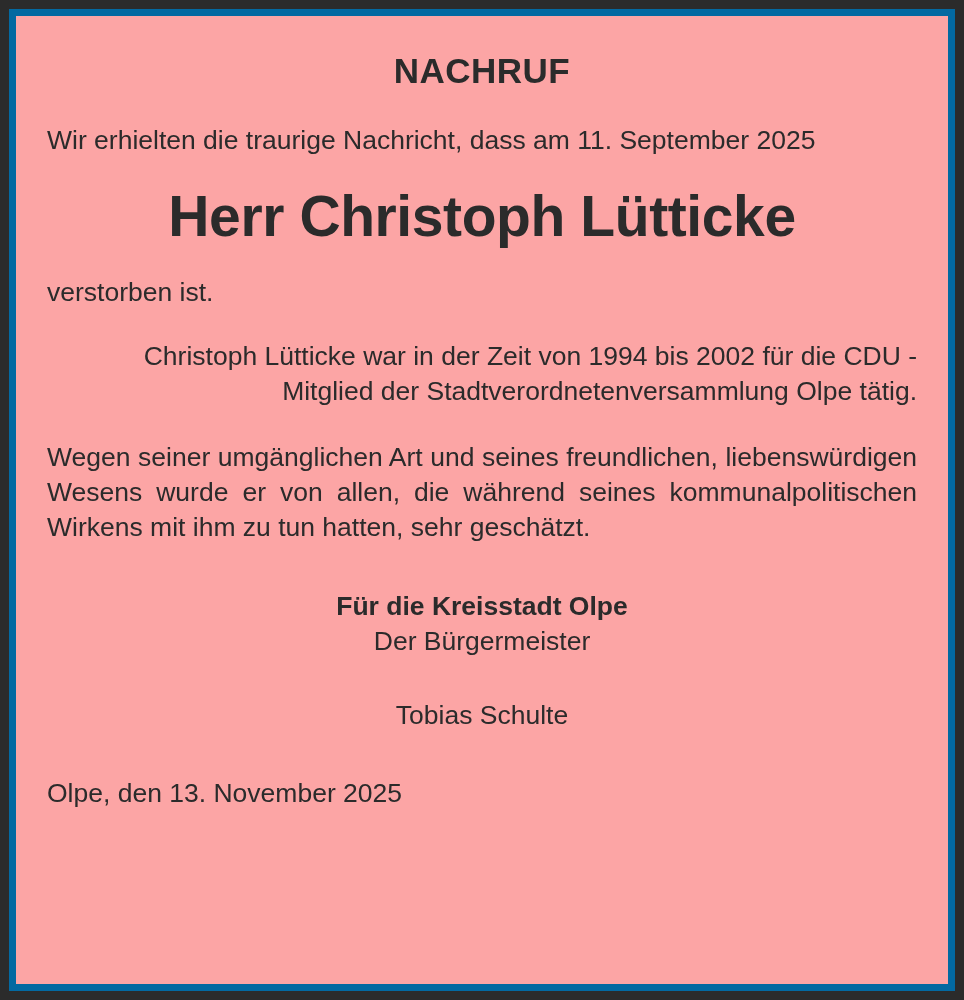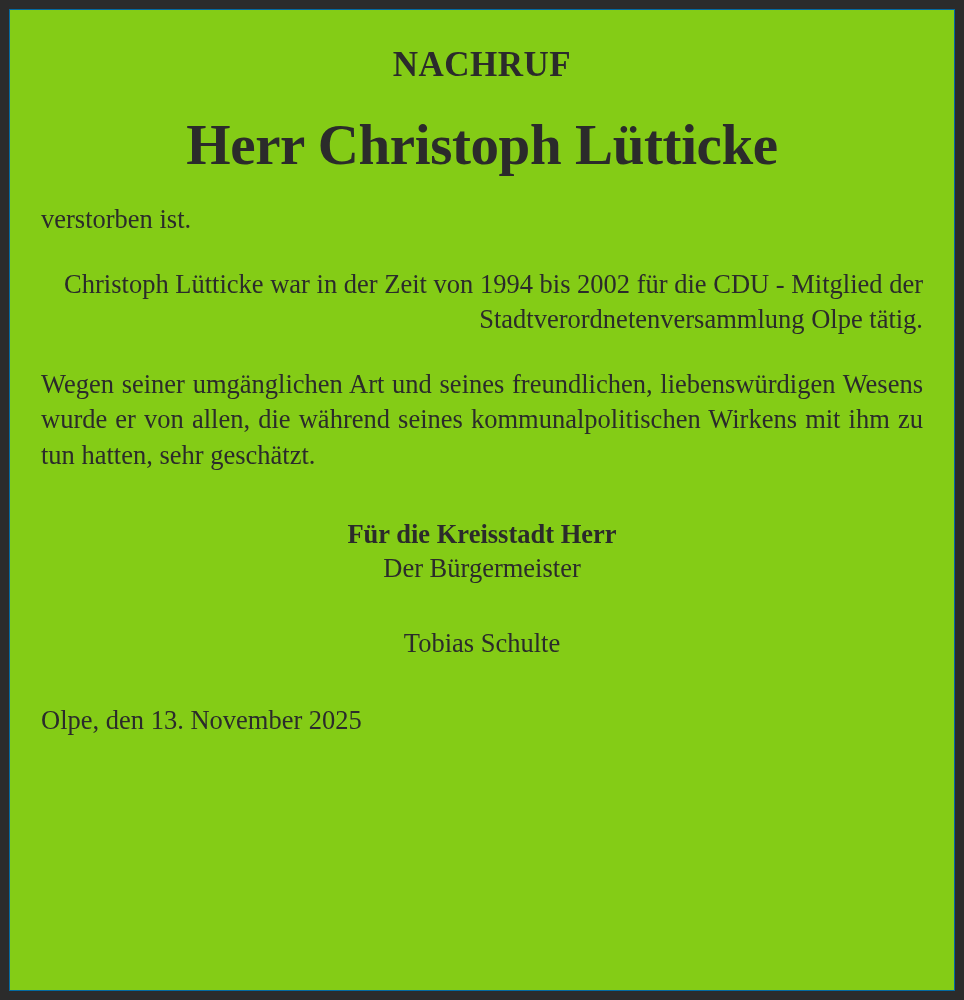--- a/index.html
+++ b/index.html
@@ -18,24 +18,23 @@
     padding: 9px;
     overflow: hidden;
     font-family: "Liberation Sans", sans-serif;
   }
 
   .notice-page {
     position: relative;
     width: 100%;
     height: 100%;
     box-sizing: border-box;
-    background: #84cc16;
-    border: 1px solid #0369a1;
+    background: #fca5a5;
+    border: 7px solid #0369a1;
     overflow: hidden;
-    font-family: Liberation Serif, serif;
   }
 
   .notice-body {
     box-sizing: border-box;
     width: 100%;
     height: 100%;
     padding: 24px 31px 0 31px;
     color: #2b2b2b;
   }
 
@@ -115,32 +114,33 @@
 </style>
 </head>
 <body>
 
 <div class="notice-frame">
   <div class="notice-page">
     <div class="notice-body">
 
       <div class="notice-title">NACHRUF</div>
 
+      <p class="lead-line">Wir erhielten die traurige Nachricht, dass am 11. September 2025</p>
 
       <div class="deceased-name">Herr Christoph Lütticke</div>
 
       <p class="after-name-line">verstorben ist.</p>
 
       <p class="para">Christoph Lütticke war in der Zeit von 1994 bis 2002 für die CDU - Mitglied der Stadtverordnetenversammlung Olpe tätig.</p>
 
       <p class="para justified">Wegen seiner umgänglichen Art und seines freundlichen, liebenswürdigen Wesens wurde er von allen, die während seines kommunalpolitischen Wirkens mit ihm zu tun hatten, sehr geschätzt.</p>
 
 
       <div class="signature-block">
-        <div class="signature-org">Für die Kreisstadt Herr</div>
+        <div class="signature-org">Für die Kreisstadt Olpe</div>
         <div class="signature-role">Der Bürgermeister</div>
         <div class="signature-person">Tobias Schulte</div>
       </div>
 
       <p class="closing-date">Olpe, den 13. November 2025</p>
 
     </div>
   </div>
 </div>
 

